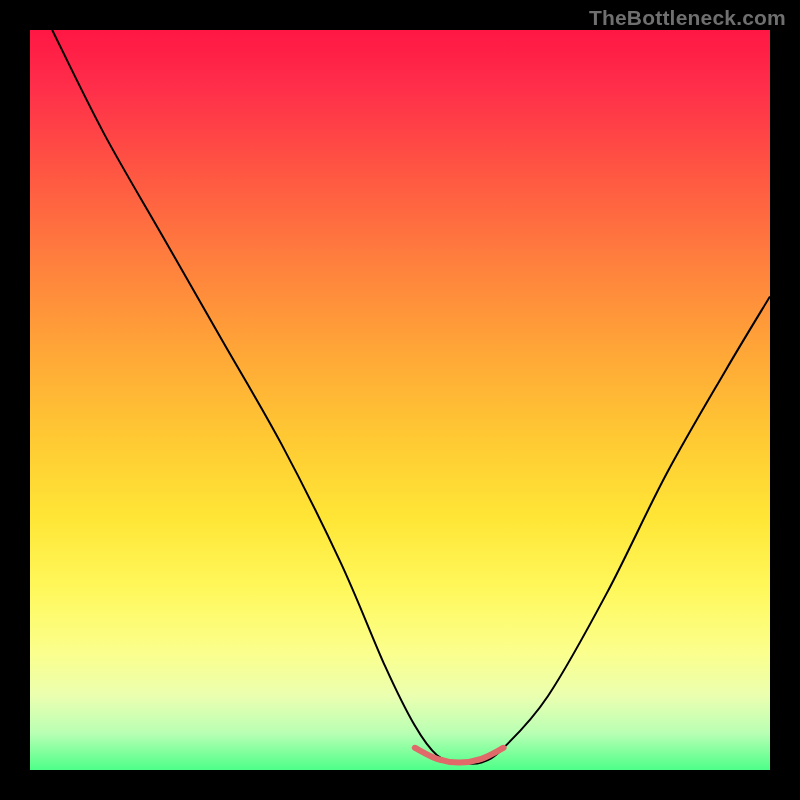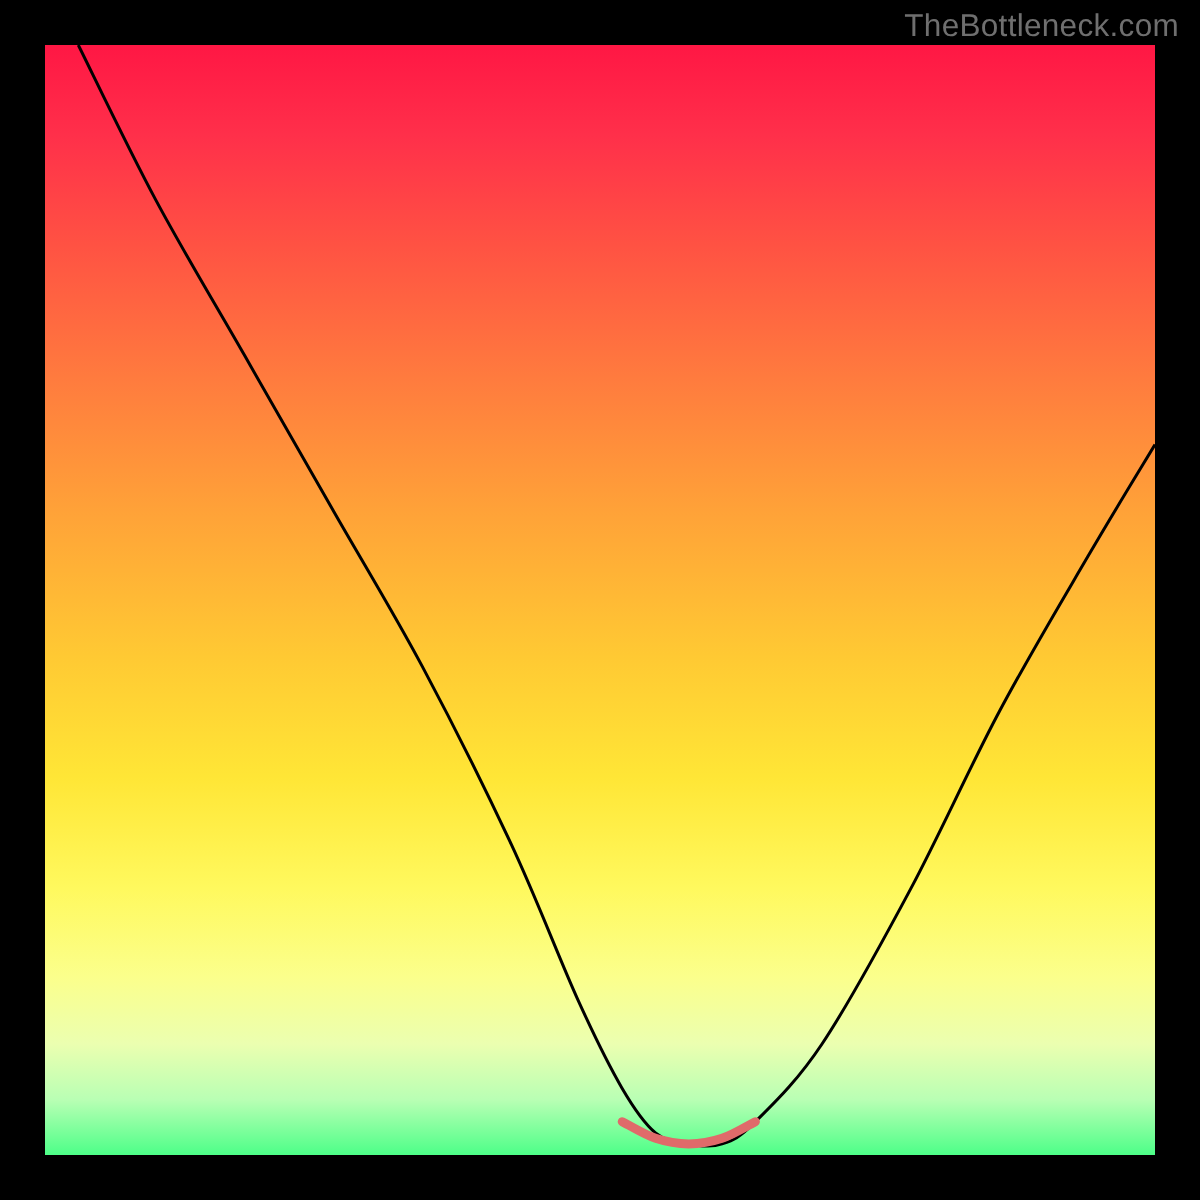--- a/index.html
+++ b/index.html
@@ -44,21 +44,21 @@
     top: 0;
     width: 100%;
     height: 100%;
   }
   .watermark {
     position: absolute;
     top: 6px;
     right: 14px;
     font-family: Arial, Helvetica, sans-serif;
     font-size: 21px;
-    font-weight: normal;
+    font-weight: bold;
     color: #6f6f6f;
     letter-spacing: 0.2px;
     margin-left: 17px;
   }
 </style>
 </head>
 <body>
 
 <div class="watermark">TheBottleneck.com</div>
 

